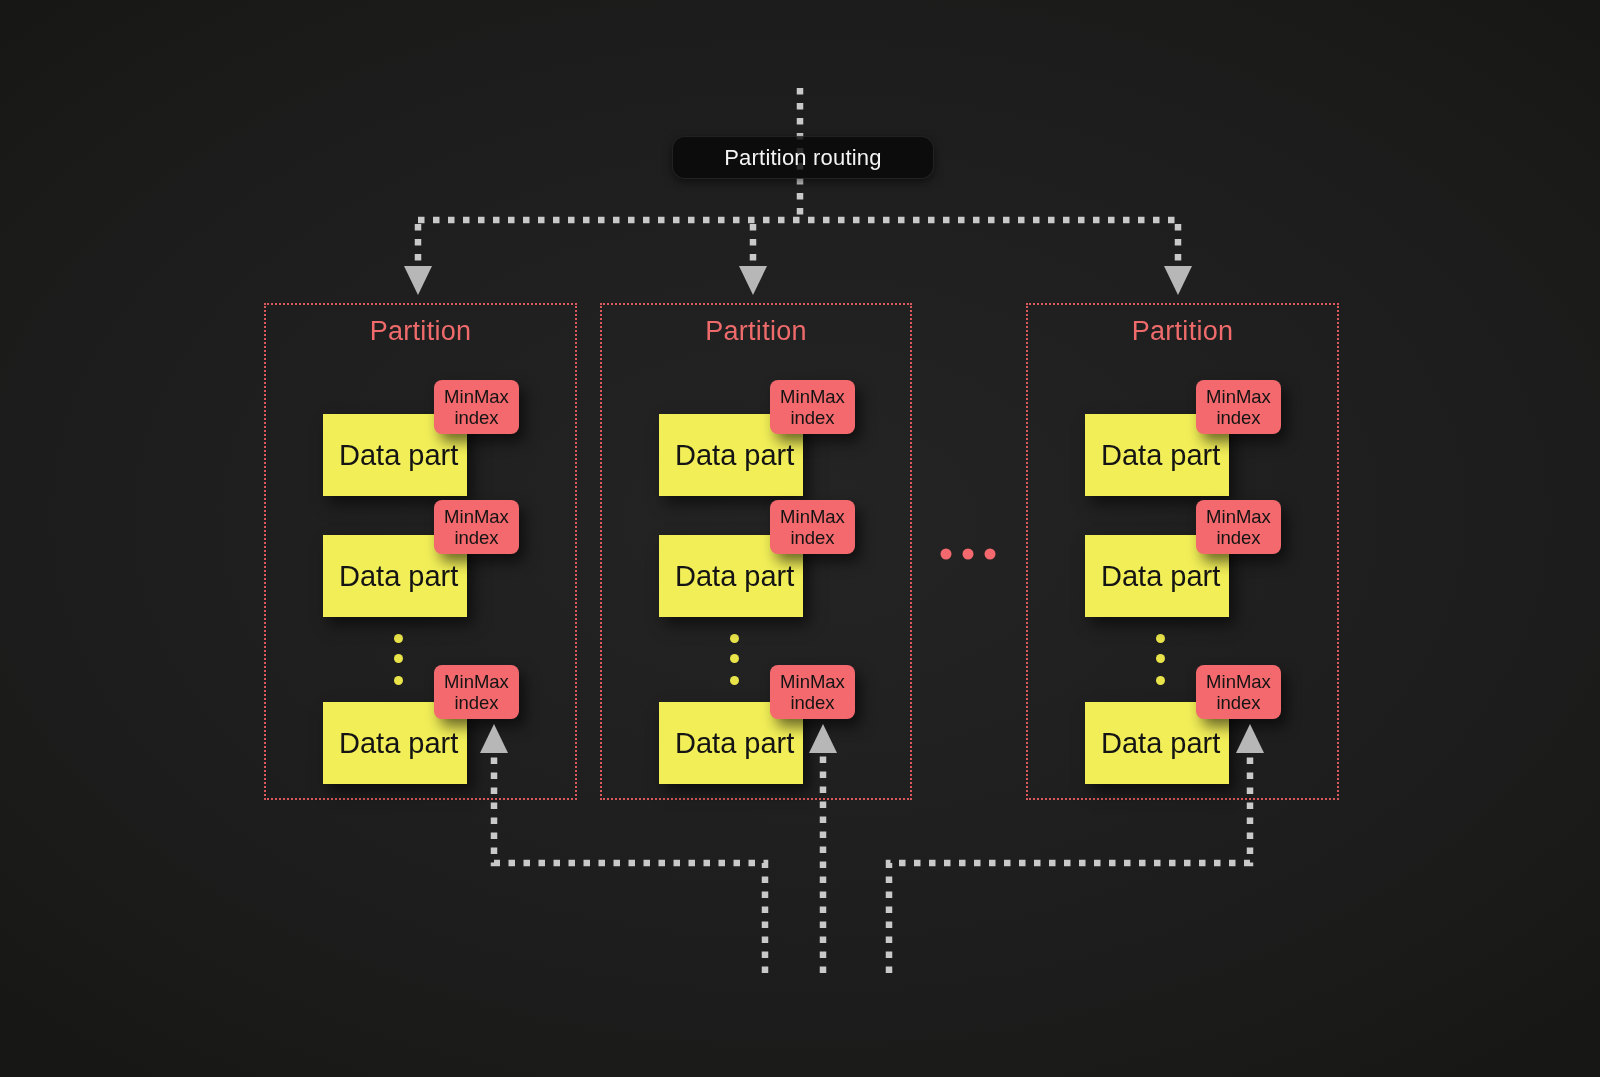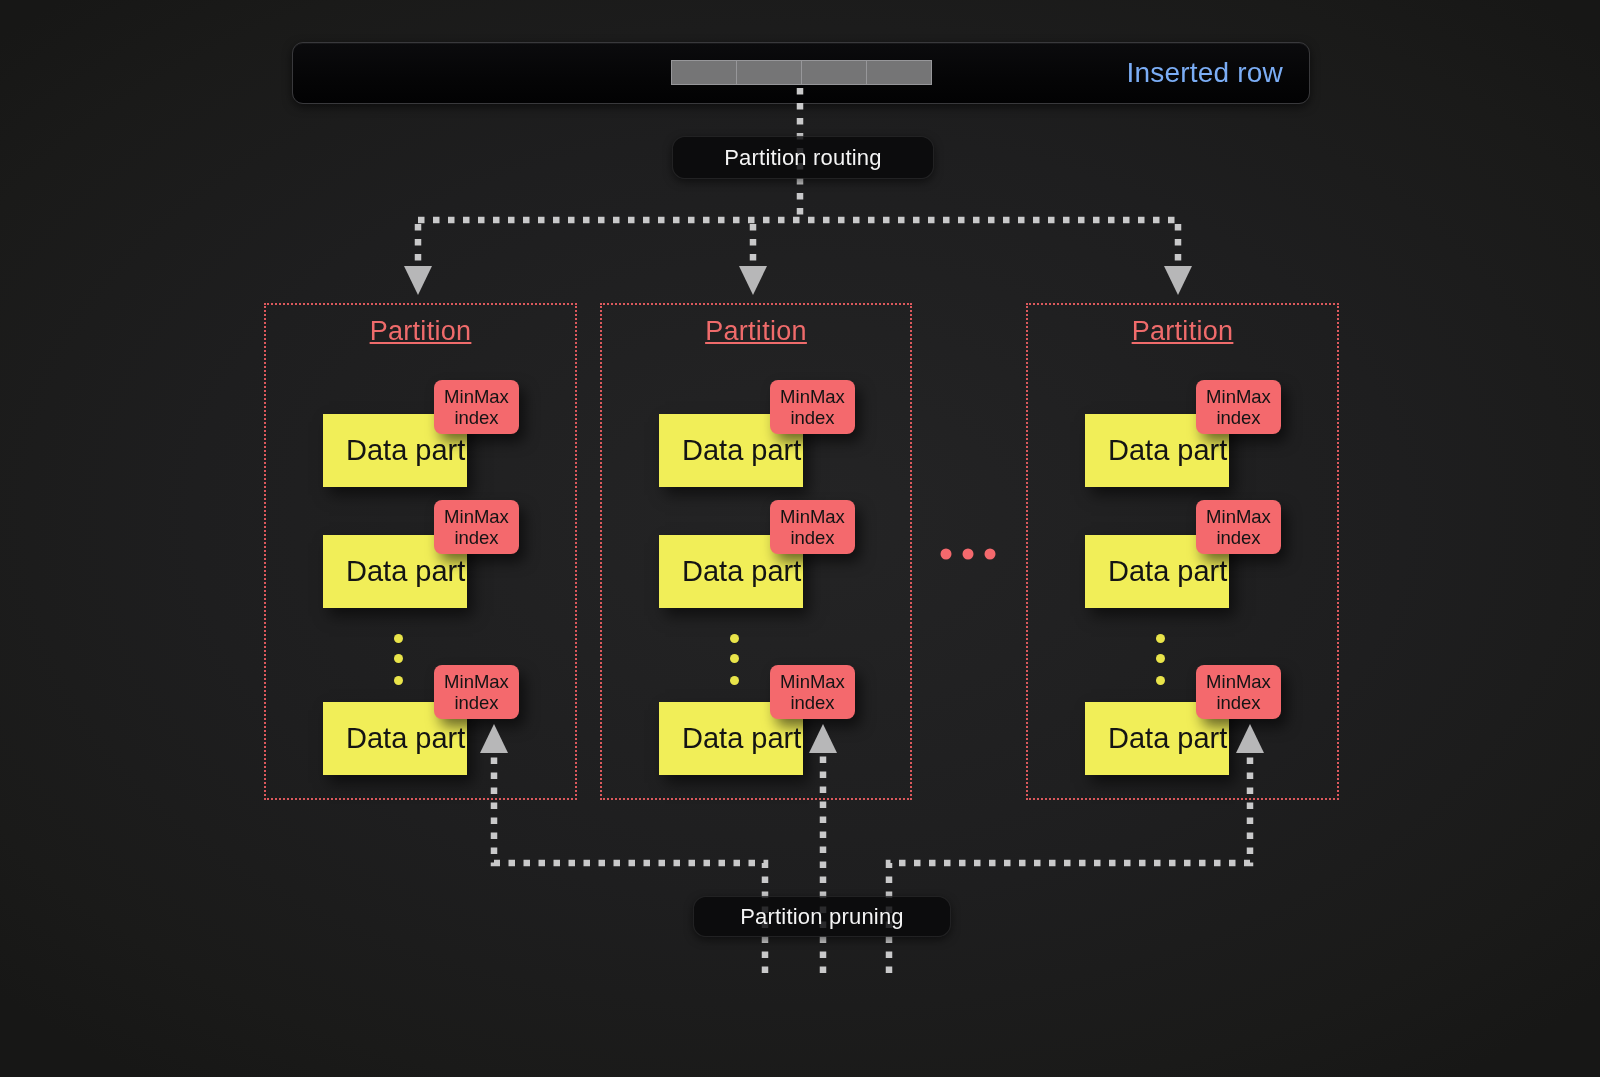--- a/index.html
+++ b/index.html
@@ -37,62 +37,53 @@
   
   .partition{
     position:absolute;top:303px;width:309px;height:493px;
     border:2px dotted #dc595d;z-index:1;
   }
   .partition.p1{left:264px;}
   .partition.p2{left:600px;width:308px;}
   .partition.p3{left:1026px;}
   .partition-title{
     position:absolute;top:11px;left:0;width:100%;text-align:center;
-    color:#ef6b6b;font-size:27px;letter-spacing:.3px;text-decoration:underline;
+    color:#ef6b6b;font-size:27px;letter-spacing:.3px;
   }
   .minmax{
     position:absolute;left:168px;width:85px;height:54px;z-index:2;
     background:#f4696d;color:#141414;
     font-size:18.5px;line-height:1.16;text-align:center;
     display:flex;align-items:center;justify-content:center;
     box-shadow:6px 8px 14px rgba(0,0,0,.55);
     border-radius:8px;
   }
   .mm1{top:75px;} .mm2{top:195px;} .mm3{top:360px;}
   .datapart{
-    position:absolute;left:57px;width:144px;height:73px;z-index:1;
+    position:absolute;left:57px;width:144px;height:82px;z-index:1;
     background:#f1ee58;color:#141414;font-size:29px;
-    display:flex;align-items:center;padding-left:23px;box-sizing:border-box;
+    display:flex;align-items:center;padding-left:16px;box-sizing:border-box;
     box-shadow:6px 8px 14px rgba(0,0,0,.55);
   }
   .dp1{top:109px;} .dp2{top:230px;} .dp3{top:397px;}
   .vdot{position:absolute;left:128px;width:9px;height:9px;border-radius:50%;background:#e9e44a;}
   .vd1{top:329px;} .vd2{top:349px;} .vd3{top:371px;}
   
   svg.connectors{position:absolute;left:0;top:0;z-index:2;pointer-events:none;}
   .dash{stroke:#c9c9ca;stroke-width:6.5;fill:none;stroke-dasharray:6.5 8.5;}
   .head{fill:#b7b7b8;stroke:none;}
   
   .sql{font-family:"DejaVu Sans Mono","Liberation Mono",monospace;font-size:27px;white-space:pre;margin-left:34px;color:#ededed;}
   .sql .key{color:#ef6a70;}
 </style>
 </head>
 <body>
 
 <div class="stage">
 
-  <div class="bar top">
-    <div class="row-strip">
-      <div class="row-cell"></div>
-      <div class="row-cell"></div>
-      <div class="row-cell"></div>
-      <div class="row-cell"></div>
-    </div>
-    <div class="right-label blue-label">Inserted row</div>
-  </div>
 
   <svg class="connectors" width="1600" height="1077" viewBox="0 0 1600 1077">
 
     <path class="dash" d="M800 88 V220"></path>
     <path class="dash" d="M418 220 H1178"></path>
     <path class="dash" d="M418 224 V266"></path>
     <path class="dash" d="M753 224 V266"></path>
     <path class="dash" d="M1178 224 V266"></path>
     <polygon class="head" points="404,266 432,266 418,295"></polygon>
     <polygon class="head" points="739,266 767,266 753,295"></polygon>
@@ -106,21 +97,20 @@
     <polygon class="head" points="1236,753 1264,753 1250,724"></polygon>
 
     <g fill="#f4696d">
       <circle cx="946" cy="554" r="5.5"></circle>
       <circle cx="968" cy="554" r="5.5"></circle>
       <circle cx="990" cy="554" r="5.5"></circle>
     </g>
   </svg>
 
   <div class="pill routing">Partition routing</div>
-  <div class="pill pruning">Partition pruning</div>
 
   <div class="partition p1">
     <div class="partition-title">Partition</div>
     <div class="minmax mm1">MinMax index</div>
     <div class="datapart dp1">Data part</div>
     <div class="minmax mm2">MinMax index</div>
     <div class="datapart dp2">Data part</div>
     <span class="vdot vd1"></span>
     <span class="vdot vd2"></span>
     <span class="vdot vd3"></span>

